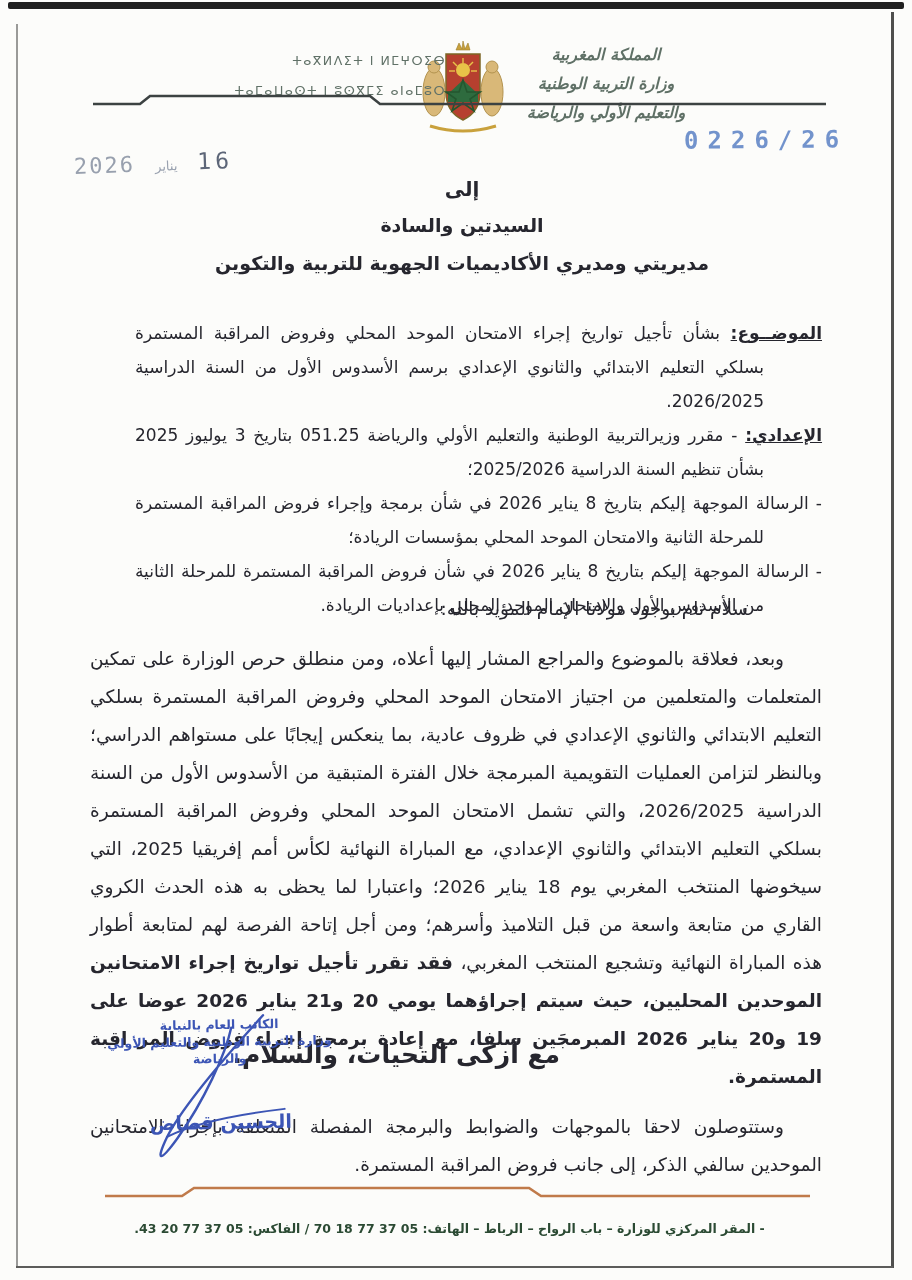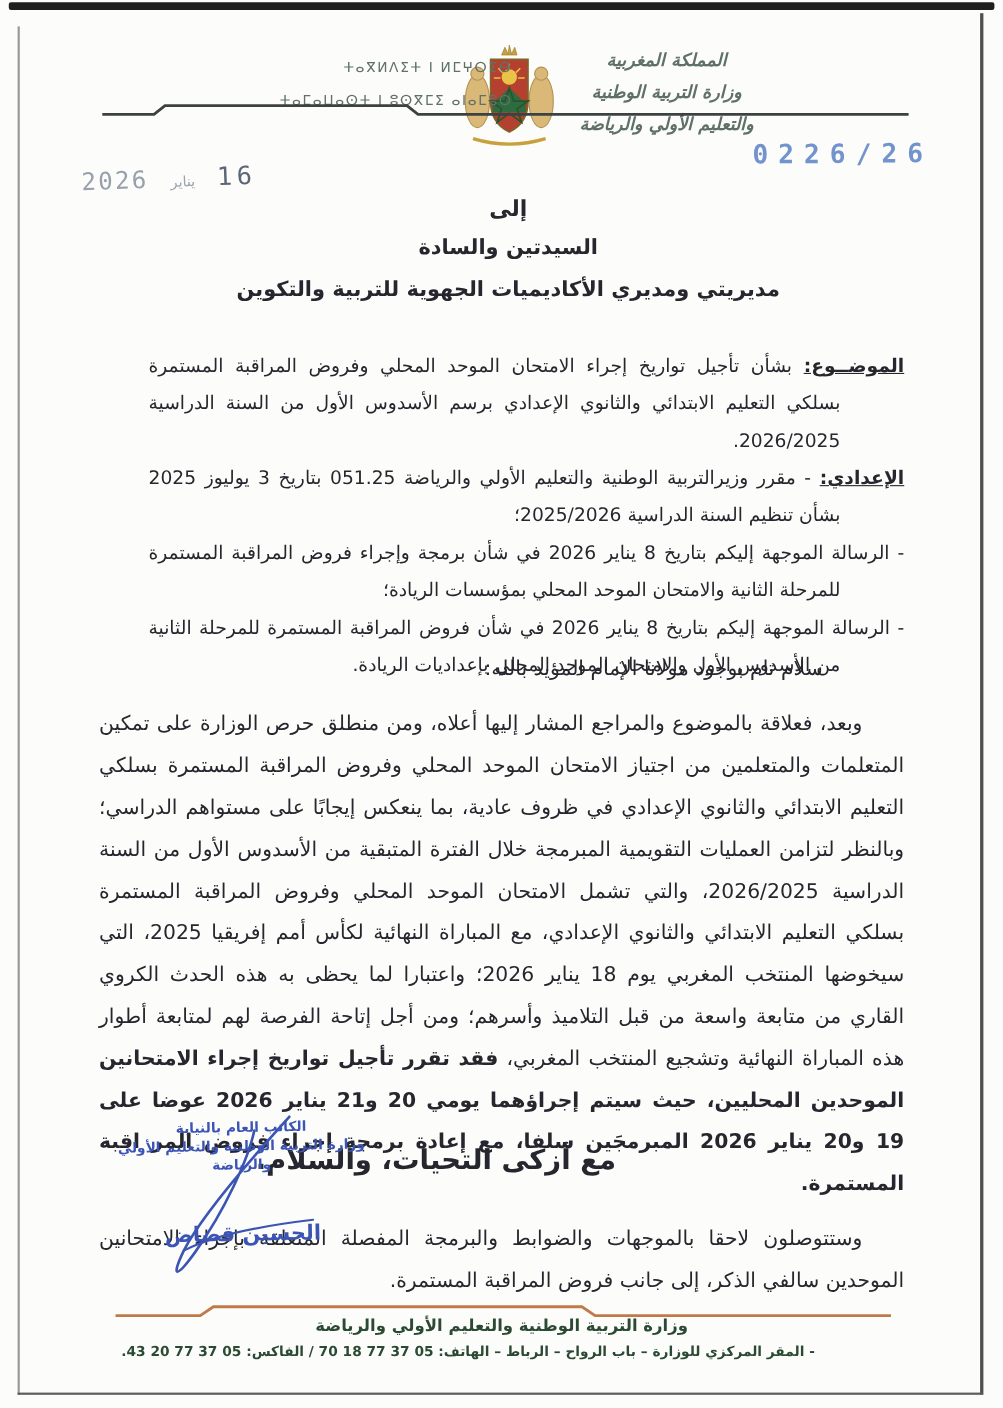--- a/index.html
+++ b/index.html
@@ -12,21 +12,21 @@
   .paper{position:absolute;inset:0;background:#fcfcfa;}
   
   .frame-top{position:absolute;left:8px;top:2px;width:896px;height:7px;background:#1f1f1f;border-radius:2px;}
   .frame-left{position:absolute;left:16px;top:24px;width:2px;height:1244px;background:#9a9a98;}
   .frame-right{position:absolute;left:891px;top:12px;width:3px;height:1256px;background:#4f4f4d;}
   .frame-bottom{position:absolute;left:16px;top:1266px;width:877px;height:2px;background:#5c5c5a;}
 
   
   .hdr-ar{position:absolute;top:40px;left:497px;width:218px;text-align:center;direction:rtl;
     color:#5f7066;font-size:16px;line-height:29px;font-weight:bold;font-style:italic;}
-  .hdr-tif{position:absolute;top:46px;left:236px;width:230px;text-align:right;
+  .hdr-tif{position:absolute;top:46px;left:216px;width:230px;text-align:right;
     color:#607167;font-size:12.5px;line-height:30px;letter-spacing:1.5px;white-space:nowrap;}
   .arms{position:absolute;top:40px;left:420px;width:86px;height:96px;}
 
   .top-rule{position:absolute;top:92px;left:92px;}
   .footer-rule{position:absolute;top:1184px;left:104px;}
 
   .ref-stamp{position:absolute;top:126px;left:684px;direction:ltr;
     font-family:"DejaVu Sans Mono",monospace;font-size:24px;font-weight:bold;
     color:#6488c8;letter-spacing:9px;transform:rotate(-0.5deg);opacity:.9;}
 
@@ -58,21 +58,21 @@
 
   .signature{position:absolute;top:1016px;left:86px;width:268px;text-align:center;direction:rtl;
     color:#3c55b5;transform:rotate(-1deg);}
   .signature .s1,.signature .s2,.signature .s3{font-size:12.5px;font-weight:bold;line-height:17px;}
   .signature .name{margin-top:44px;font-size:19px;font-weight:bold;letter-spacing:1px;}
   .scribble{position:absolute;top:-6px;left:28px;pointer-events:none;}
 
   .footer-min{position:absolute;top:1196px;left:0;width:912px;text-align:center;direction:rtl;
     color:#2b4a33;font-size:15px;font-weight:bold;}
   .footer-addr{position:absolute;top:1221px;left:0;width:851px;text-align:center;direction:rtl;
-    color:#2b4a33;font-size:12.5px;font-weight:bold;}
+    color:#2b4a33;font-size:12.5px;font-weight:bold;padding-left:24px;}
 </style>
 </head>
 <body>
 
 <div class="paper">
 
   <div class="frame-top"></div>
   <div class="frame-left"></div>
   <div class="frame-right"></div>
   <div class="frame-bottom"></div>
@@ -158,16 +158,15 @@
     <div class="name">الحسين قصاض</div>
     <svg class="scribble" width="210" height="150" viewBox="0 0 210 150">
       <path d="M150,6 C118,40 70,92 52,126 C40,150 44,152 62,128 C90,90 112,44 118,18" fill="none" stroke="#3c55b5" stroke-width="2.4" stroke-linecap="round"></path>
       <path d="M52,126 C80,112 130,104 170,100" fill="none" stroke="#3c55b5" stroke-width="2" stroke-linecap="round"></path>
     </svg>
   </div>
 
   <svg class="footer-rule" width="708" height="16">
     <path d="M1,12 H78 L90,4 H425 L437,12 H706" fill="none" stroke="#c07a4a" stroke-width="2.6"></path>
   </svg>
-  <div class="footer-min">وزارة التربية الوطنية والتعليم الأولي والرياضة</div>
   <div class="footer-addr">- المقر المركزي للوزارة – باب الرواح – الرباط – الهاتف: 05 37 77 18 70 / الفاكس: 05 37 77 20 43.</div>
 
 </div>
 
 </body></html>

